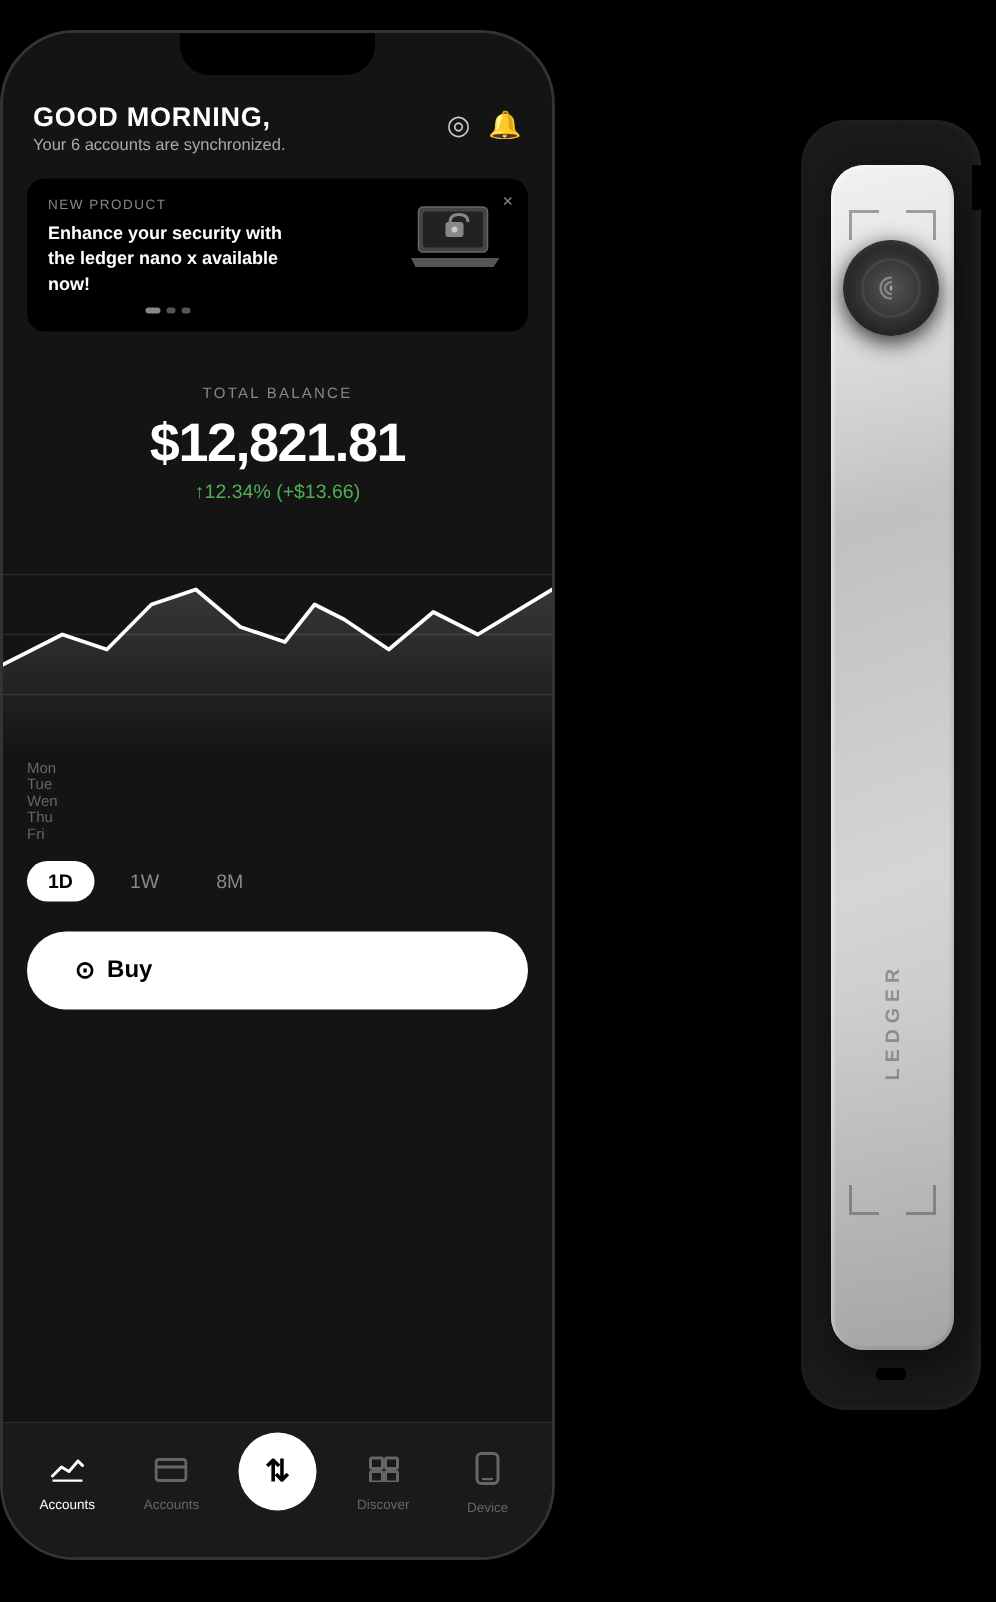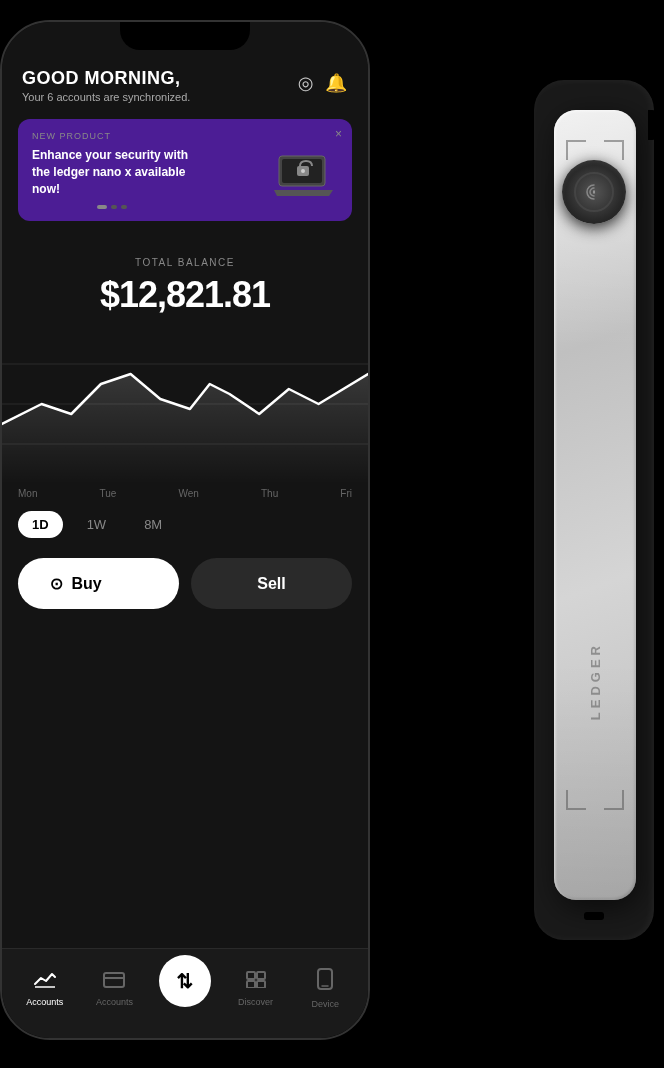--- a/index.html
+++ b/index.html
@@ -90,26 +90,26 @@
       margin-top: 4px;
     }
     .header-icon {
       color: #ccc;
       font-size: 18px;
     }
 
     
     .banner {
       margin: 8px 16px;
-      background: #4c1d95;
+      background: #000000;
       border-radius: 12px;
       padding: 12px 14px;
       position: relative;
       display: flex;
-      align-items: flex-end;
+      align-items: flex-start;
       justify-content: space-between;
       gap: 44px;
     }
     .banner-close {
       position: absolute;
       top: 8px;
       right: 10px;
       color: #888;
       font-size: 12px;
       cursor: pointer;
@@ -187,24 +187,25 @@
       overflow: hidden;
     }
     .chart-svg {
       width: 100%;
       height: 100%;
     }
 
     
     .time-labels {
       display: flex;
-      justify-content: space-between;
+      justify-content: center;
       padding: 4px 16px;
       color: #666;
       font-size: 10px;
+      flex-direction: column;
     }
 
     
     .period-selector {
       display: flex;
       padding: 8px 16px;
       gap: 10px;
       align-items: center;
     }
     .period-btn {
@@ -512,20 +513,21 @@
               <path d="M29 14 Q29 9 35 9 Q41 9 41 14" stroke="#888" stroke-width="2" fill="none"></path>
               <circle cx="32" cy="19" r="2" fill="#ccc"></circle>
             </svg>
           </div>
           <span class="banner-close">×</span>
         </div>
 
         <div class="balance-section">
           <div class="balance-label">TOTAL BALANCE</div>
           <div class="balance-amount">$12,821.81</div>
+          <div class="balance-change">↑12.34% (+$13.66)</div>
         </div>
 
         <div class="chart-area">
           <svg class="chart-svg" viewBox="0 0 370 160" preserveAspectRatio="none">
 
             <line x1="0" y1="40" x2="370" y2="40" stroke="#2a2a2a" stroke-width="1"></line>
             <line x1="0" y1="80" x2="370" y2="80" stroke="#2a2a2a" stroke-width="1"></line>
             <line x1="0" y1="120" x2="370" y2="120" stroke="#2a2a2a" stroke-width="1"></line>
 
             <polyline points="0,100 40,80 70,90 100,60 130,50 160,75 190,85 210,60 230,70 260,90 290,65 320,80 370,50" fill="none" stroke="white" stroke-width="2.5" stroke-linejoin="round" stroke-linecap="round"></polyline>
@@ -552,21 +554,20 @@
           <button class="period-btn active">1D</button>
           <button class="period-btn">1W</button>
           <button class="period-btn">8M</button>
         </div>
 
         <div class="action-buttons">
           <button class="btn-buy">
             <span>⊙</span>
             <span>Buy</span>
           </button>
-          <button class="btn-sell">Sell</button>
         </div>
 
         <div class="bottom-nav">
           <div class="nav-item">
             <span class="nav-icon active">
               <svg width="22" height="18" viewBox="0 0 22 18" fill="white">
                 <polyline points="1,14 7,8 12,11 18,4 21,7" fill="none" stroke="white" stroke-width="2" stroke-linecap="round" stroke-linejoin="round"></polyline>
                 <line x1="1" y1="17" x2="21" y2="17" stroke="white" stroke-width="1.5"></line>
               </svg>
             </span>

